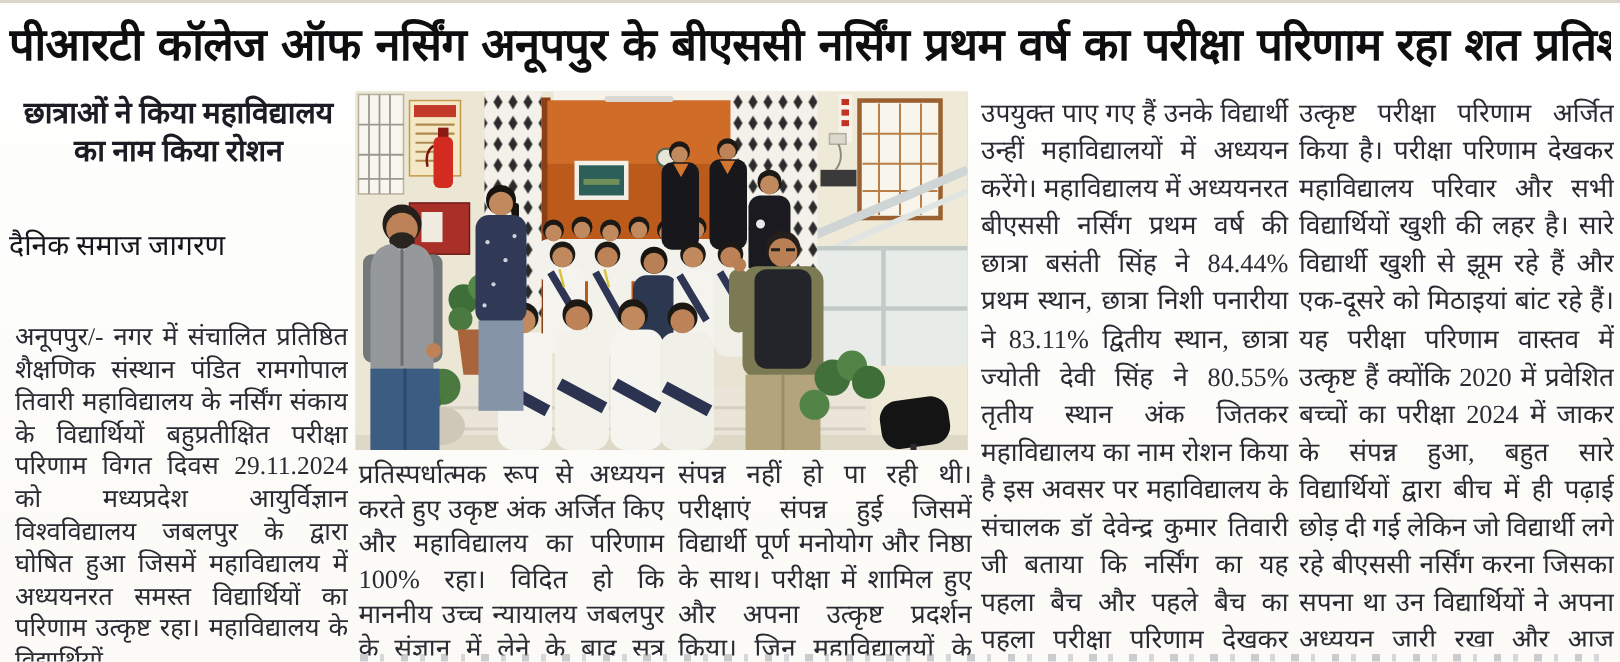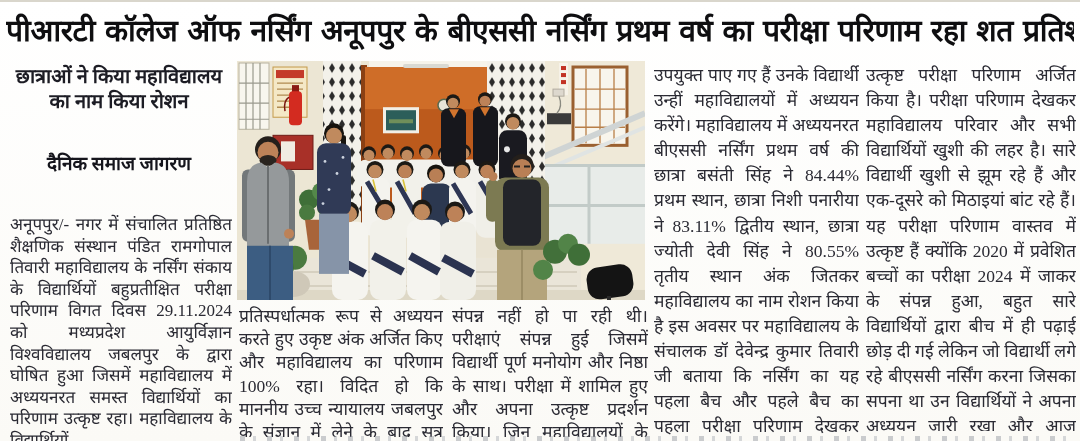--- a/index.html
+++ b/index.html
@@ -18,21 +18,21 @@
     font-weight:900; font-size:30px; line-height:46px; letter-spacing:-0.4px;
     color:#0e0e10; text-align:center; white-space:nowrap; overflow:hidden;
   }
 
   .subhead {
     position:absolute; left:6px; top:62px; width:226px;
     text-align:center; font-weight:700; font-size:20px; line-height:25px; color:#1c1c24;
   }
   .byline {
     position:absolute; left:6px; top:148px; width:226px;
-    text-align:center; font-weight:700; font-size:19px; color:#15151c;
+    font-weight:400; font-size:19px; color:#15151c;
   }
   .bodytext {
     position:absolute; text-align:justify; text-justify:inter-word;
     color:#2a2a33; font-size:17px; line-height:21.6px;
   }
   #col1 { left:10px;  top:180px; width:222px; height:245px; overflow:hidden;margin-top:32px; }
   #col2 { left:239px; top:303px; width:204px; height:132px; line-height:23.2px; font-size:17.5px; overflow:hidden; }
   #col3 { left:452px; top:303px; width:196px; height:132px; line-height:23.2px; font-size:17.5px; overflow:hidden; }
   #col4 { left:654px; top:61px;  width:205px; height:374px; line-height:25.1px; font-size:17.5px; overflow:hidden; }
   #col5 { left:866px; top:61px;  width:210px; height:368px; line-height:25.1px; font-size:17.5px; overflow:hidden; }

